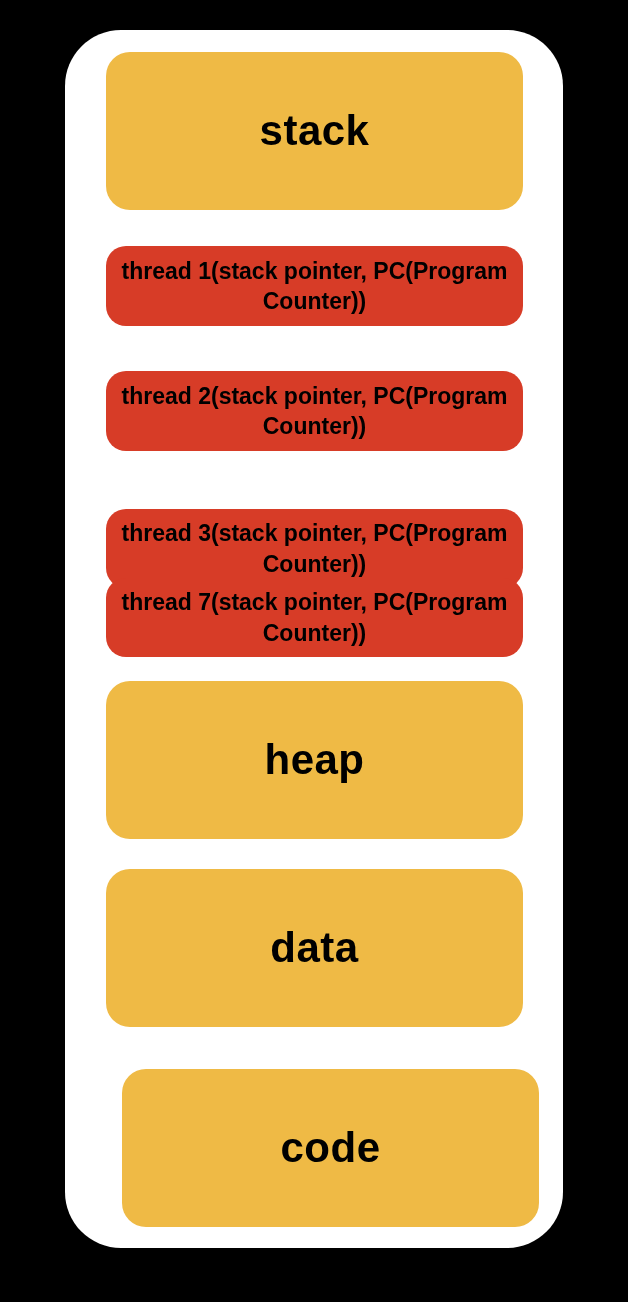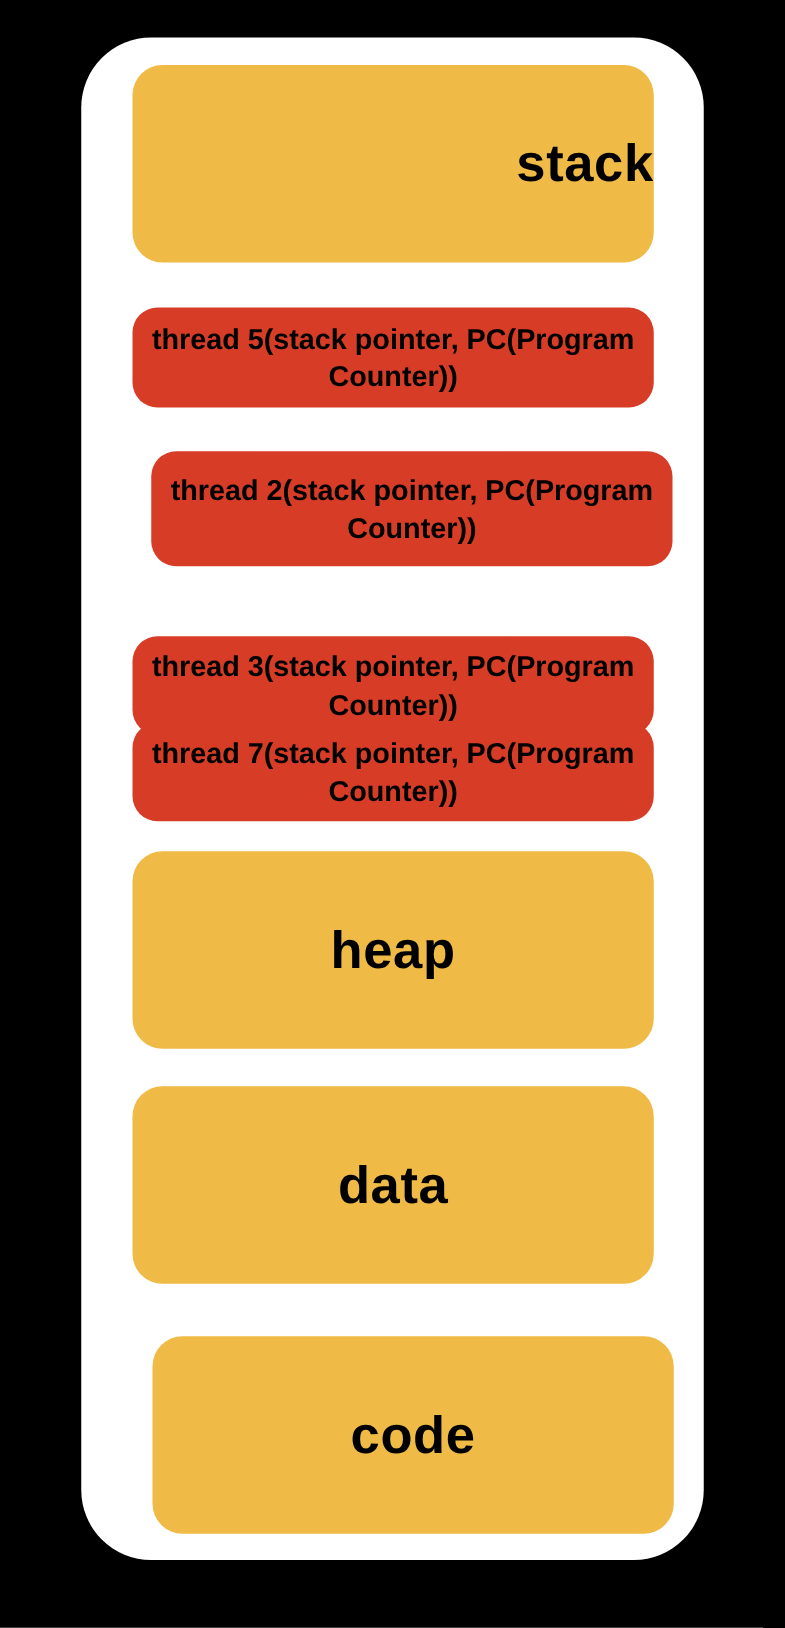--- a/index.html
+++ b/index.html
@@ -46,41 +46,41 @@
     letter-spacing: 0.5px;
   }
   .thread {
     background: #d73c27;
     border-radius: 20px;
     font-size: 23px;
     font-weight: 700;
     line-height: 1.32;
     padding: 6px 12px;
   }
-  .block-stack  { top: 22px;   height: 158px; justify-content: flex-end; }
+  .block-stack  { top: 22px;   height: 158px; }
   .block-t1     { top: 216px;  height: 80px;  }
-  .block-t2     { top: 331px;  height: 92px; margin-left: 15px;  }
+  .block-t2     { top: 341px;  height: 80px;  }
   .block-t3     { top: 446px;  height: 79px; margin-top: 33px;  }
   .block-t4     { top: 548px;  height: 79px;  }
   .block-heap   { top: 651px;  height: 158px; }
   .block-data   { top: 839px;  height: 158px; }
   .block-code   { top: 1039px; height: 158px; margin-left: 16px; }
 </style>
 </head>
 <body>
 
 <div class="canvas">
   <div class="process-container">
 
     <div class="block segment block-stack">
       <span>stack</span>
     </div>
 
     <div class="block thread block-t1">
-      <span>thread 5(stack pointer, PC(Program Counter))</span>
+      <span>thread 1(stack pointer, PC(Program Counter))</span>
     </div>
 
     <div class="block thread block-t2">
       <span>thread 2(stack pointer, PC(Program Counter))</span>
     </div>
 
     <div class="block thread block-t3">
       <span>thread 3(stack pointer, PC(Program Counter))</span>
     </div>
 

